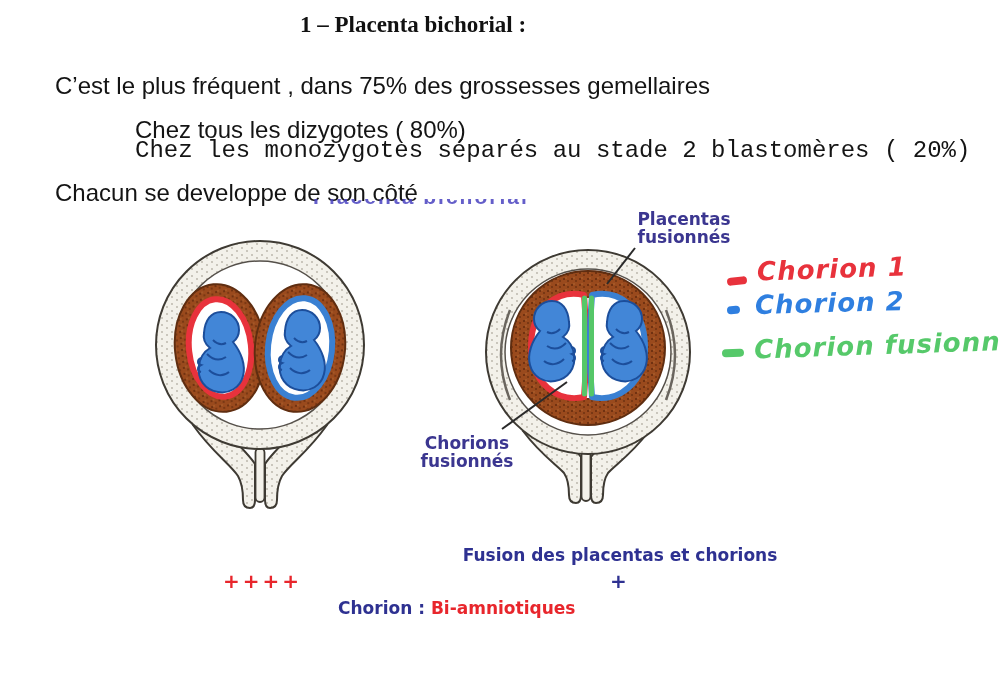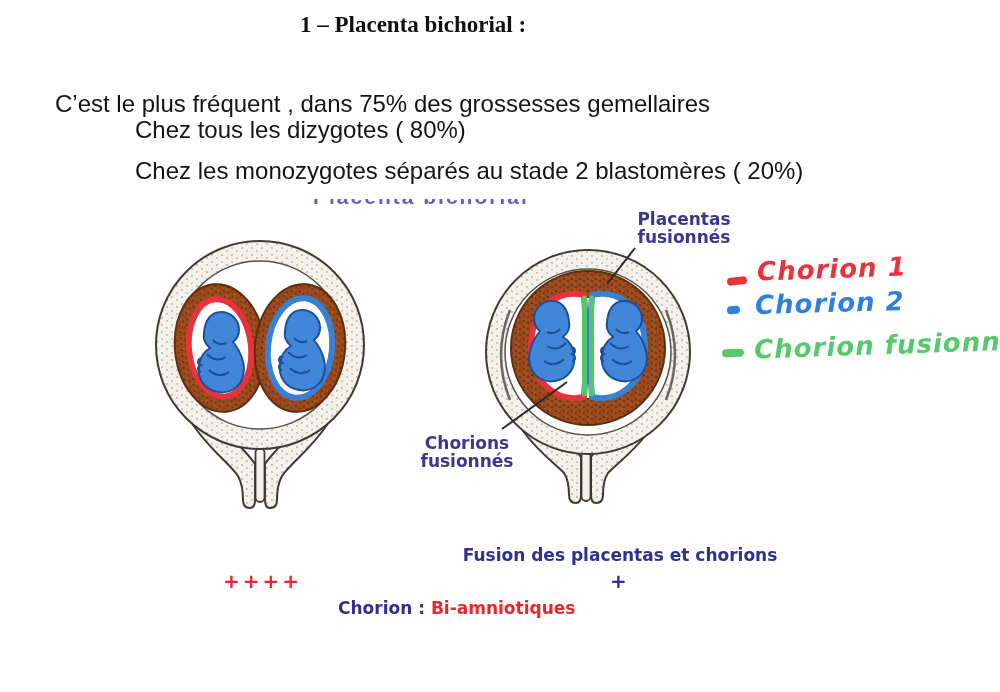--- a/index.html
+++ b/index.html
@@ -43,23 +43,24 @@
   .dash-blue{background:#2f7fe0;width:13px;transform:rotate(-4deg);}
   .dash-green{background:#56c96a;width:22px;transform:rotate(-3deg);}
 </style>
 </head>
 <body>
 
 <div id="page">
 
   <div class="abs title" style="left:300px;top:12px;font-family:Liberation Serif, serif;">1 – Placenta bichorial :</div>
 
-  <div class="abs bodyline" style="left:55px;top:90px;">C’est le plus fréquent , dans 75% des grossesses gemellaires</div>
+  <div class="abs bodyline" style="left:55px;top:72px;">C’est le plus fréquent , dans 75% des grossesses gemellaires</div>
   <div class="abs bodyline" style="left:135px;top:116px;">Chez tous les dizygotes ( 80%)</div>
-  <div class="abs bodyline" style="left:135px;top:157px;">Chez les monozygotes séparés au stade 2 blastomères ( 20%)</div>
+  <div class="abs bodyline" style="left:135px;top:137px;font-family:Liberation Mono, monospace;">Chez les monozygotes séparés au stade 2 blastomères ( 20%)</div>
+  <div class="abs bodyline" style="left:55px;top:179px;">Chacun se developpe de son côté</div>
 
   <div class="abs clipwrap" style="left:313px;top:199px;">
     <span>Placenta bichorial</span>
   </div>
 
   <svg class="abs" style="left:140px;top:218px;" width="255" height="312" viewBox="0 0 255 312">
     <defs>
       <pattern id="stipA" width="10" height="7" patternUnits="userSpaceOnUse">
         <rect width="10" height="7" fill="#f3f1ea"></rect>
         <circle cx="2" cy="2" r="0.9" fill="#b7b2a6"></circle>

